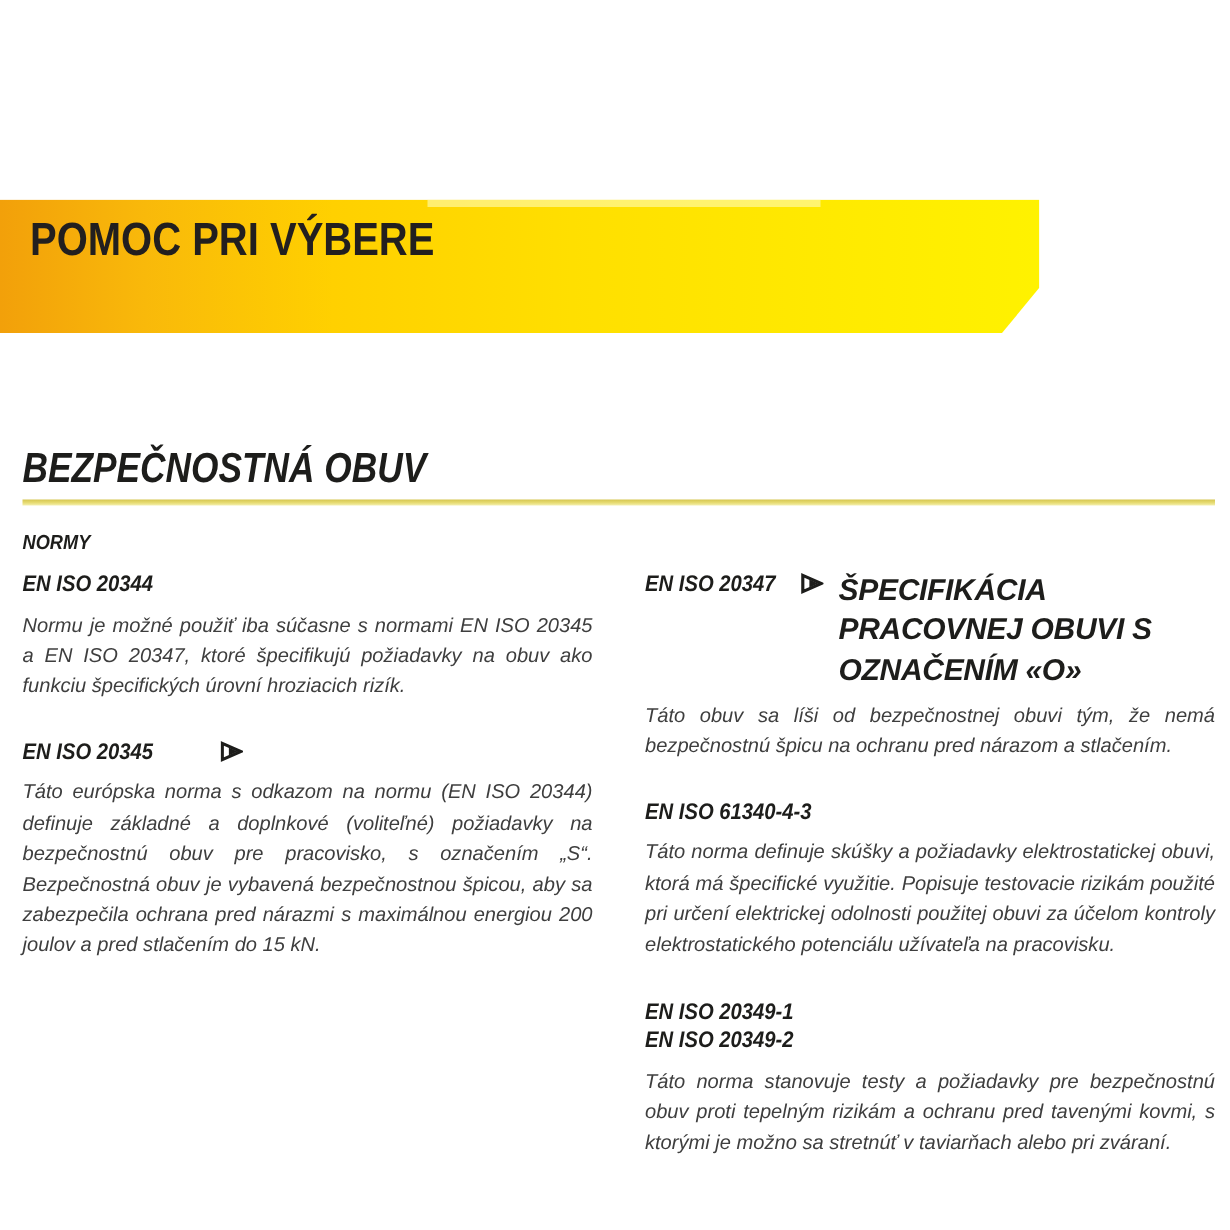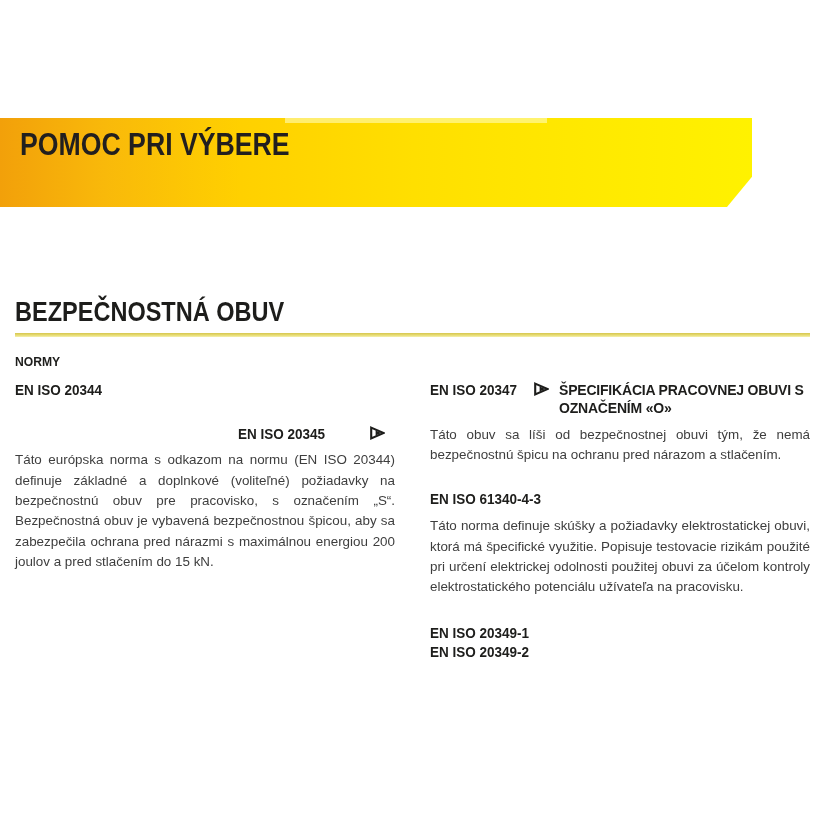--- a/index.html
+++ b/index.html
@@ -12,23 +12,23 @@
     height: 820px;
     position: relative;
     overflow: hidden;
     font-family: "Liberation Sans", sans-serif;
     -webkit-font-smoothing: antialiased;
   }
 
   
   .banner {
     position: absolute;
-    top: 118px;
+    top: 133px;
     left: 0;
-    width: 752px;
+    width: 693px;
     height: 89px;
     background: linear-gradient(90deg,
       #f2a00a 0%, #f9b90a 14%, #ffd000 32%, #ffdf00 55%, #ffe900 78%, #fff200 100%);
     clip-path: polygon(0 0, 100% 0, 100% 66%, calc(100% - 25px) 100%, 0 100%);
   }
   .banner-highlight {
     position: absolute;
     left: 285px;
     top: 0;
     width: 262px;
@@ -48,20 +48,21 @@
     transform: scaleX(0.86);
     transform-origin: left top;
   }
 
   
   .content {
     position: absolute;
     top: 297px;
     left: 15px;
     width: 795px;
+    font-style: italic;
   }
   .page-title {
     margin: 0;
     font-size: 28px;
     line-height: 1.1;
     font-weight: bold;
     color: #1d1d1b;
     white-space: nowrap;
     transform: scaleX(0.84);
     transform-origin: left center;
@@ -92,33 +93,32 @@
     font-weight: bold;
     color: #1d1d1b;
     line-height: 1.25;
     white-space: nowrap;
     transform: scaleX(0.9);
     transform-origin: left center;
   }
   .norm-row {
     display: flex;
     align-items: flex-start;
-    justify-content: flex-end;
   }
   .norm-row .norm-code { flex: 0 0 auto; }
   .col-left  .norm-row .norm-code { width: 132px; }
   .col-right .norm-row .norm-code { width: 104px; }
   .bullet {
     flex: 0 0 auto;
     margin: 1px 10px 0 0;
     display: inline-block;
     line-height: 0;
   }
   .norm-title {
-    font-size: 14px;
+    font-size: 20px;
     font-weight: bold;
     color: #1d1d1b;
     line-height: 1.32;
     letter-spacing: -0.2px;
   }
   p.body {
     margin: 7px 0 0 0;
     font-size: 13.4px;
     line-height: 1.52;
     color: #3e3e3e;
@@ -143,20 +143,21 @@
     <h2 class="page-title">BEZPEČNOSTNÁ OBUV</h2>
     <div class="title-underline"></div>
 
     <div class="subheading">NORMY</div>
 
     <div class="columns">
 
       <div class="col-left">
 
         <div class="norm-code">EN ISO 20344</div>
+        <p class="body">Normu je možné použiť iba súčasne s normami EN ISO 20345 a EN ISO 20347, ktoré špecifikujú požiadavky na obuv ako funkciu špecifických úrovní hroziacich rizík.</p>
 
         <div class="norm-row mt-section">
           <div class="norm-code">EN ISO 20345</div>
           <span class="bullet">
             <svg width="15" height="14" viewBox="0 0 15 14" aria-hidden="true">
               <polygon points="1.2,1.6 13.6,7 1.2,12.4" fill="none" stroke="#1d1d1b" stroke-width="2.1" stroke-linejoin="miter"></polygon>
               <polygon points="5.6,4.4 11.4,7 5.6,9.6" fill="#1d1d1b"></polygon>
             </svg>
           </span>
         </div>
@@ -178,18 +179,19 @@
         </div>
         <p class="body">Táto obuv sa líši od bezpečnostnej obuvi tým, že nemá bezpečnostnú špicu na ochranu pred nárazom a stlačením.</p>
 
         <div class="norm-code mt-section">EN ISO 61340-4-3</div>
         <p class="body mt-small">Táto norma definuje skúšky a požiadavky elektrostatickej obuvi, ktorá má špecifické využitie. Popisuje testovacie rizikám použité pri určení elektrickej odolnosti použitej obuvi za účelom kontroly elektrostatického potenciálu užívateľa na pracovisku.</p>
 
         <div class="stacked-codes mt-section">
           <div class="norm-code">EN ISO 20349-1</div>
           <div class="norm-code">EN ISO 20349-2</div>
         </div>
+        <p class="body mt-small">Táto norma stanovuje testy a požiadavky pre bezpečnostnú obuv proti tepelným rizikám a ochranu pred tavenými kovmi, s ktorými je možno sa stretnúť v taviarňach alebo pri zváraní.</p>
 
       </div>
 
     </div>
   </div>
 </div>
 
 </body></html>

